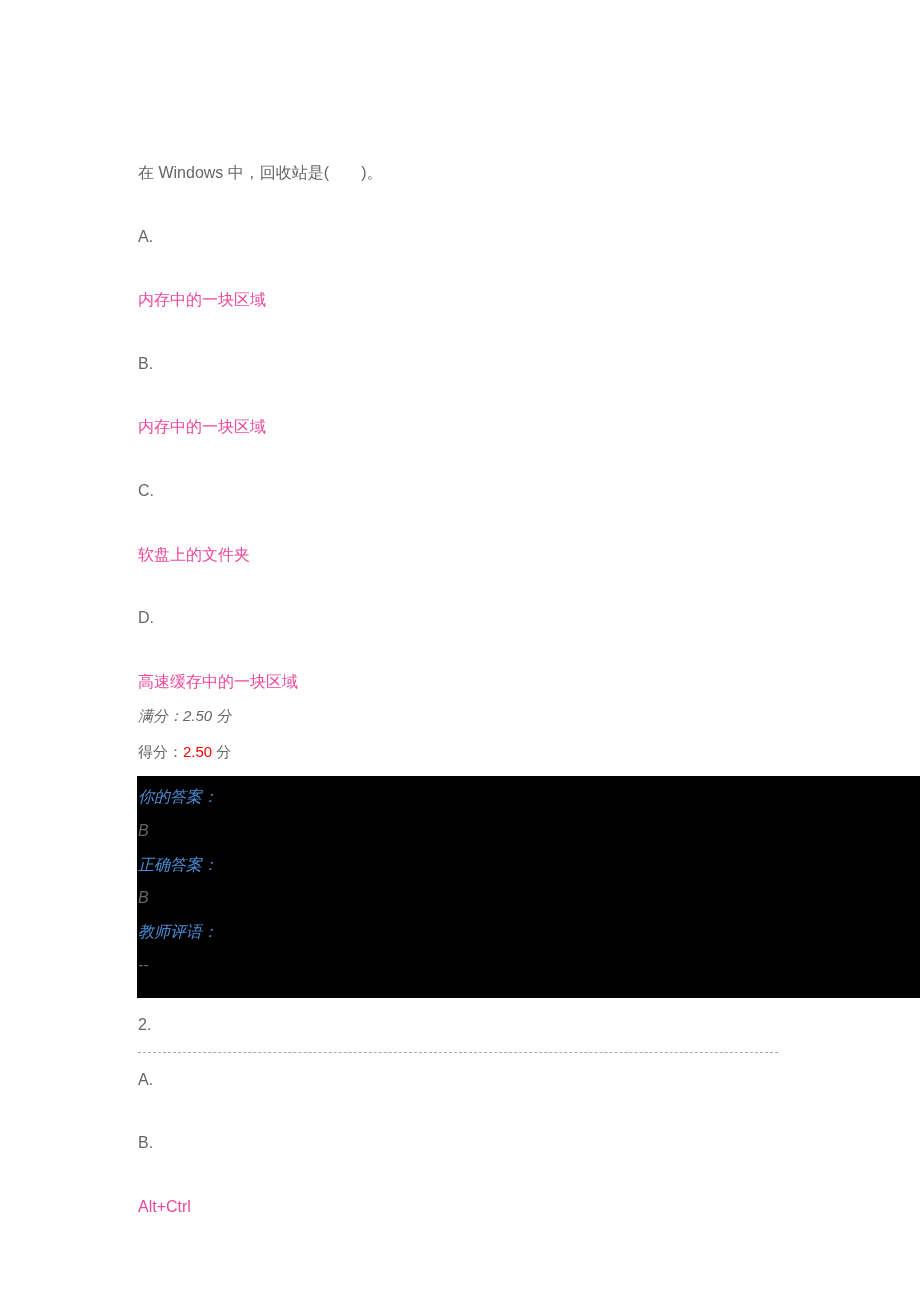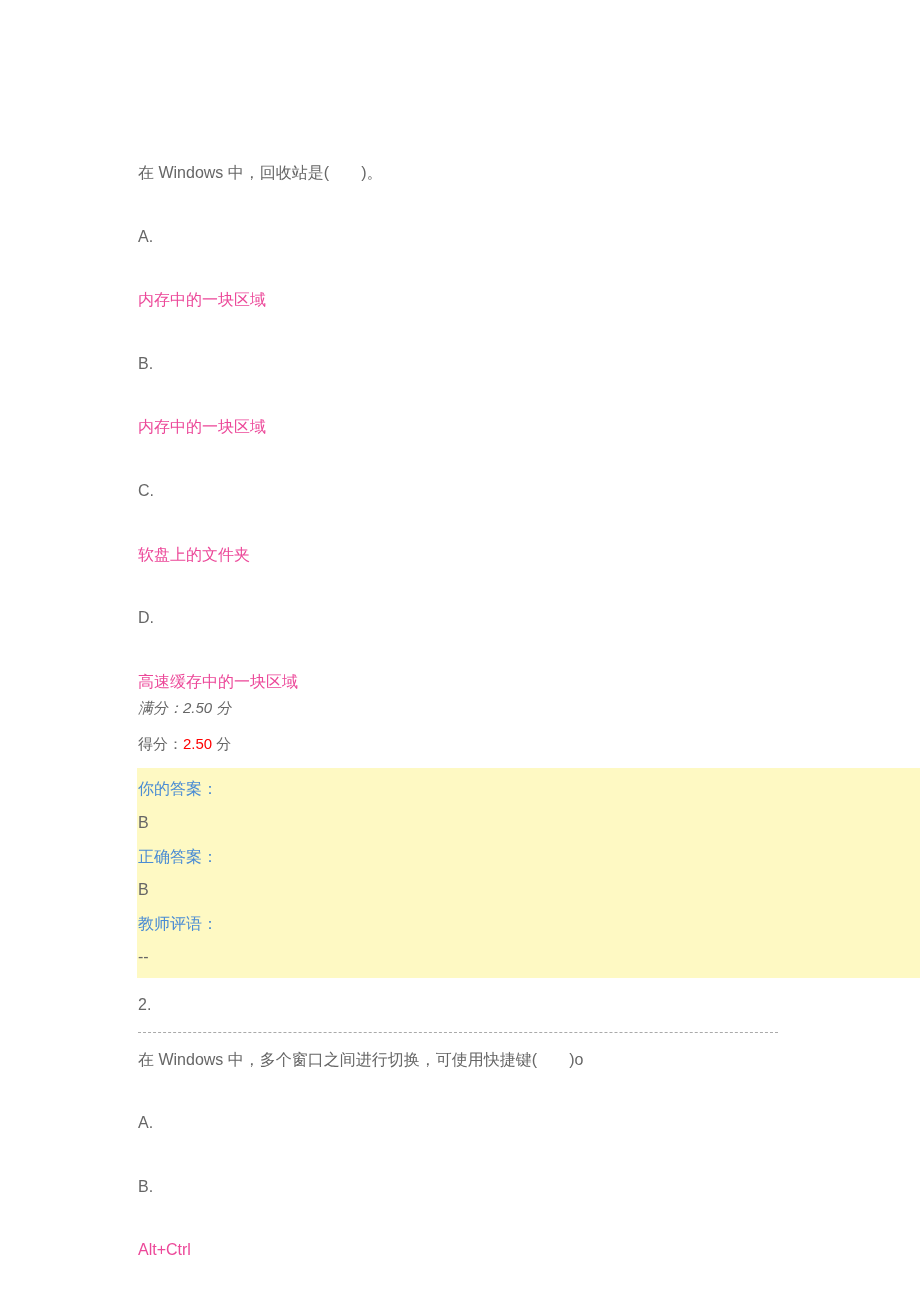--- a/index.html
+++ b/index.html
@@ -39,25 +39,26 @@
     }
     .score-earned-line {
       color: #666666;
       font-size: 15px;
       margin-bottom: 12px;
     }
     .score-red {
       color: #ff0000;
     }
     .answer-block {
-      background: #fef9c3;
+      background: #000000;
       margin-left: -1px;
-      padding: 8px 0 8px 1px;
+      padding: 8px 0 20px 1px;
       width: 784px;
       font-size: 16px;
+      font-style: italic;
     }
     .answer-label {
       color: #4a8cd4;
       margin-bottom: 8px;
     }
     .answer-value {
       color: #666666;
       margin-bottom: 8px;
     }
     .teacher-comment-value {
@@ -89,21 +90,21 @@
     <p class="option-label">A.</p>
     <p class="option-content">内存中的一块区域</p>
 
     <p class="option-label">B.</p>
     <p class="option-content">内存中的一块区域</p>
 
     <p class="option-label">C.</p>
     <p class="option-content">软盘上的文件夹</p>
 
     <p class="option-label">D.</p>
-    <p class="option-content option-tight" style="margin-bottom:4px;">高速缓存中的一块区域</p>
+    <p class="option-content option-tight" style="margin-bottom:12px;">高速缓存中的一块区域</p>
 
     <p class="score-line">
       <span>满分：</span><span>2.50</span><span> 分</span>
     </p>
     <p class="score-earned-line">
       <span>得分：</span><span class="score-red">2.50</span><span> 分</span>
     </p>
 
     <div class="answer-block">
       <p class="answer-label">你的答案：</p>
@@ -111,21 +112,20 @@
       <p class="answer-label">正确答案：</p>
       <p class="answer-value">B</p>
       <p class="answer-label">教师评语：</p>
       <p class="teacher-comment-value">--</p>
     </div>
   </div>
 
   <div>
     <p class="question-number">2.</p>
     <hr class="dashed-line">
-    <p class="question-text">在 Windows 中，多个窗口之间进行切换，可使用快捷键(　　)o</p>
 
     <p class="option-label">A.</p>
 
     <p class="option-label">B.</p>
     <p class="option-content">Alt+Ctrl</p>
   </div>
 
 </div>
 
 </body></html>

